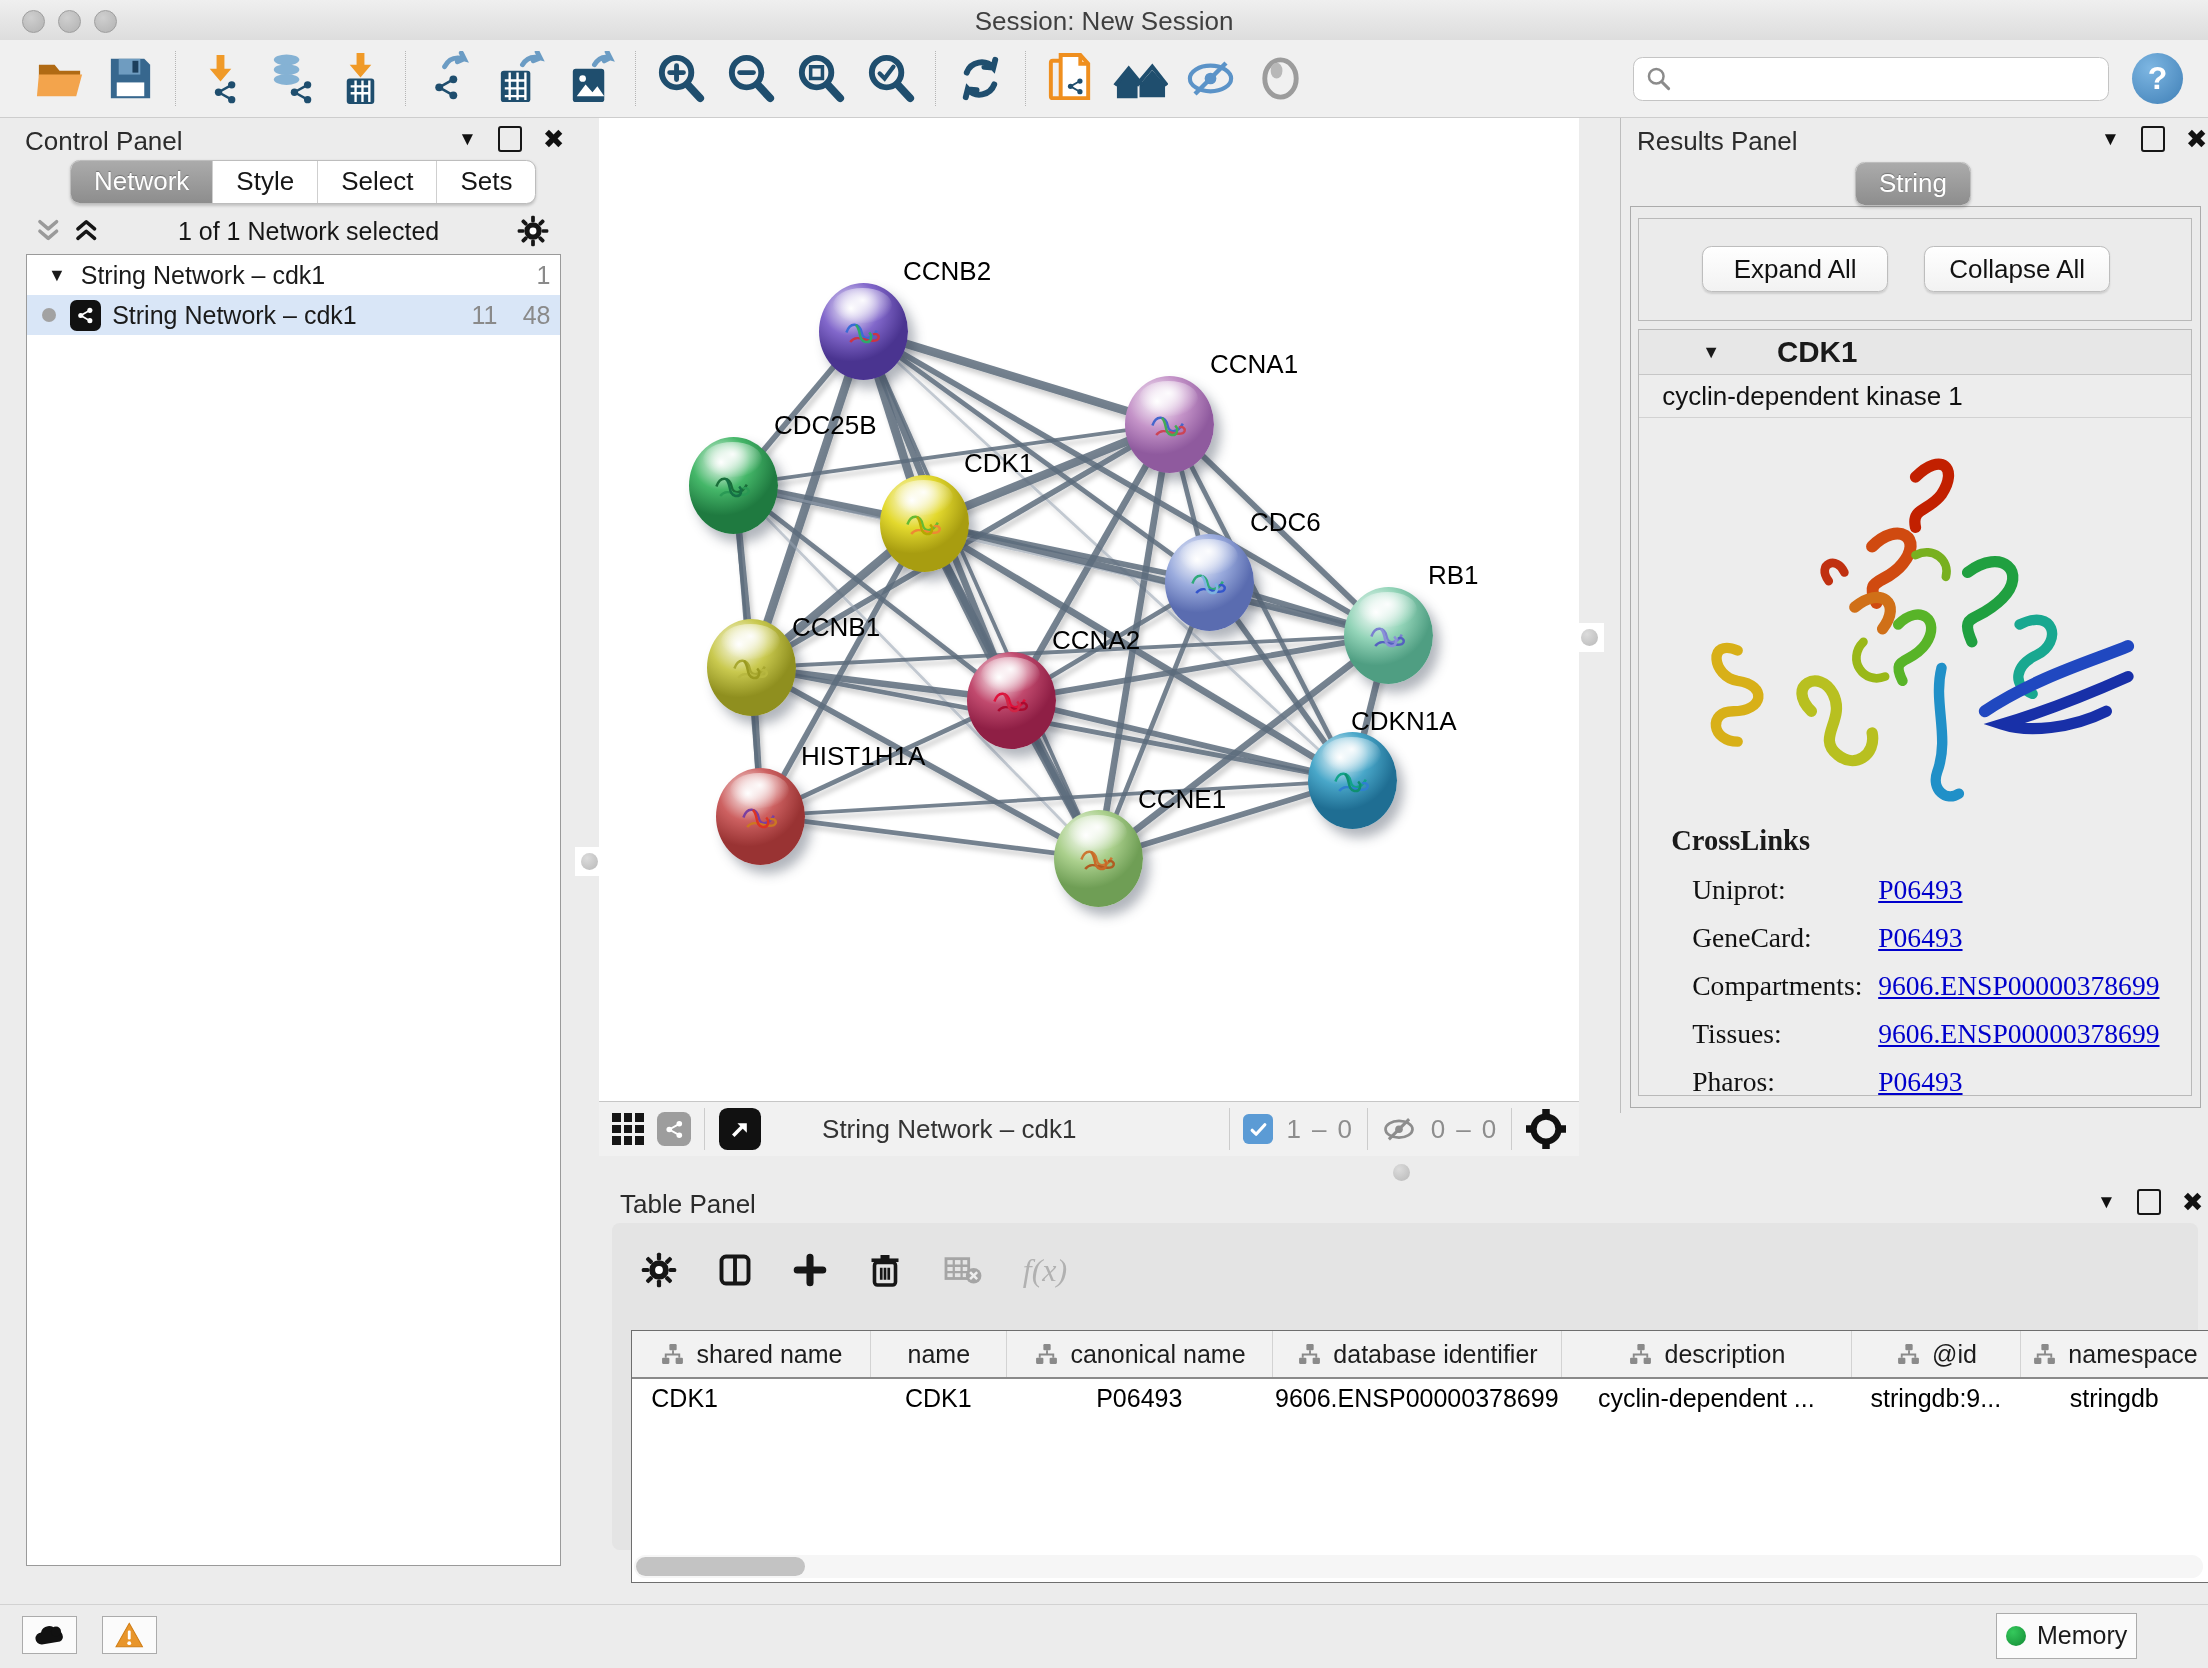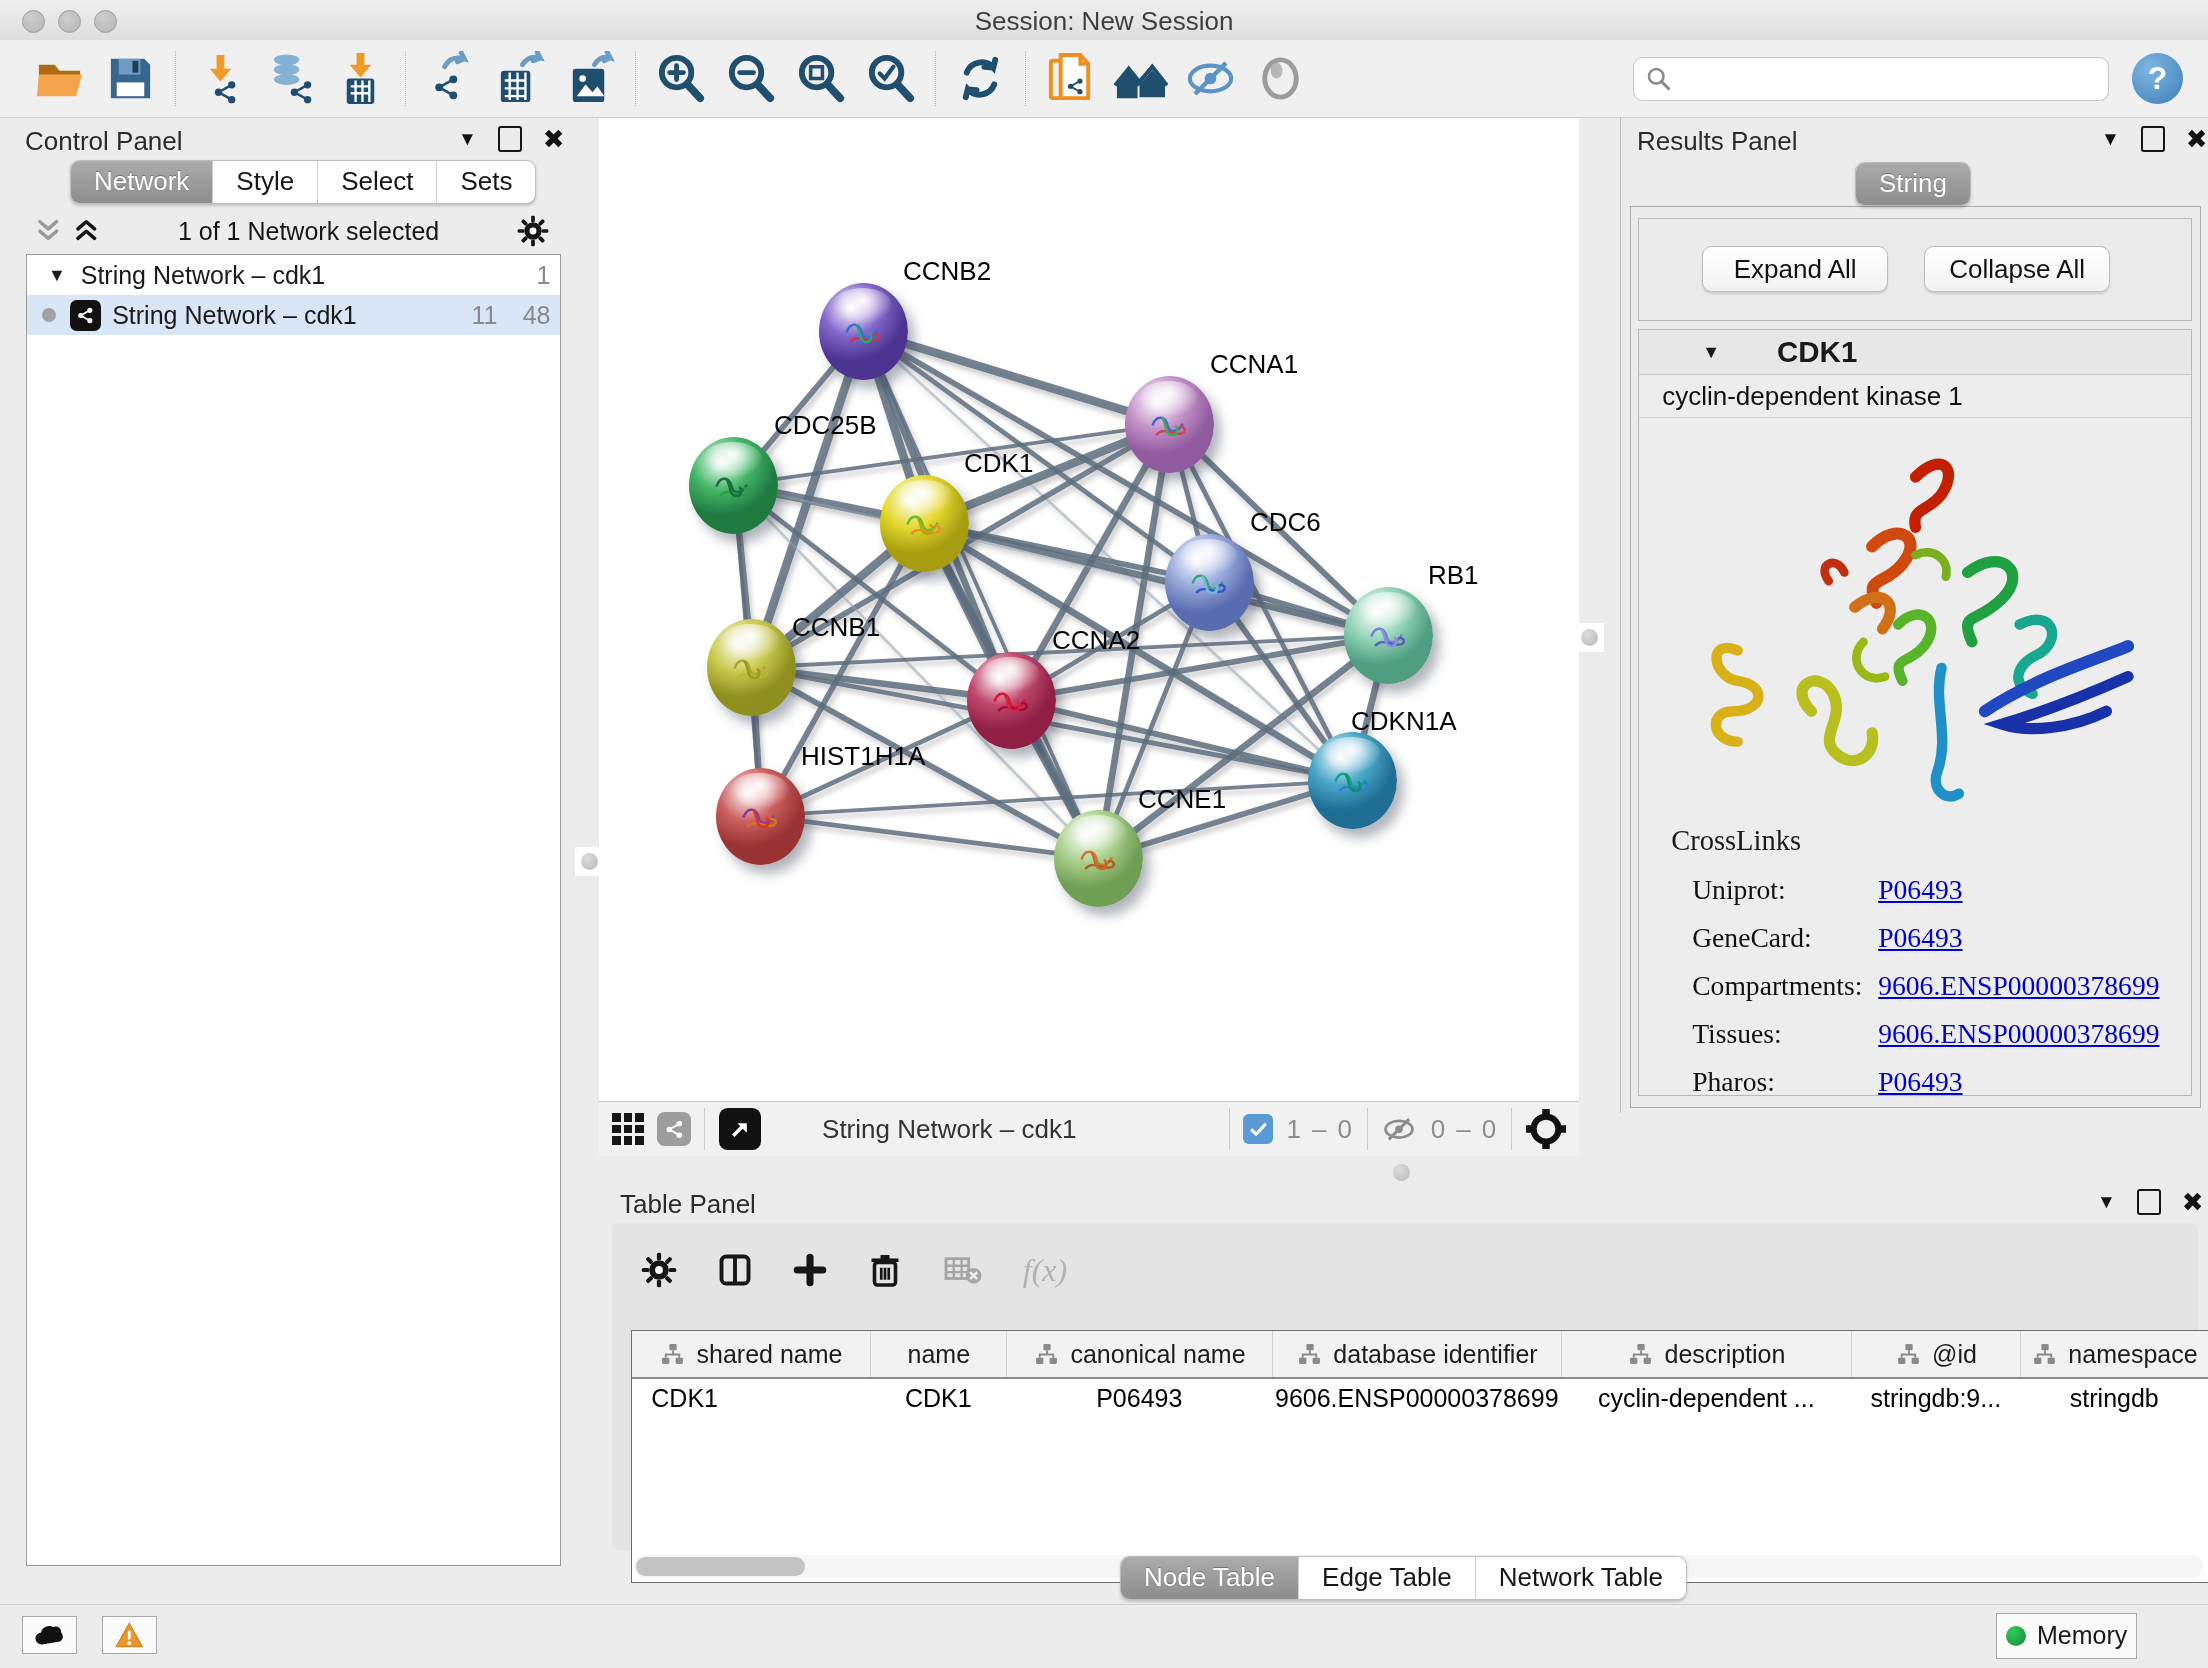--- a/index.html
+++ b/index.html
@@ -693,21 +693,21 @@
             <path d="M360,170 C400,140 430,170 400,200 C370,230 350,215 365,250" stroke="#20a040" stroke-width="13"></path>
             <path d="M420,230 C460,210 470,250 440,265 C415,277 410,300 435,310" stroke="#18a890" stroke-width="12"></path>
             <path d="M330,280 C320,320 340,360 325,400 C318,420 335,435 350,425" stroke="#2090c8" stroke-width="12"></path>
             <path d="M380,330 C440,290 510,270 545,255" stroke="#2048c0" stroke-width="14"></path>
             <path d="M545,290 C500,310 450,330 400,345 C430,355 480,350 520,330" stroke="#1830a8" stroke-width="13"></path>
             <path d="M240,250 C220,270 240,300 265,290" stroke="#9ab818" stroke-width="10"></path>
             <path d="M300,150 C320,140 340,155 335,175" stroke="#78b020" stroke-width="10"></path>
           </g>
         </svg>
         <div class="xlinks">
-          <div style="font-size:28.5px;font-weight:normal;padding-left:32px;margin-bottom:17px;">CrossLinks</div>
+          <div style="font-size:28.5px;font-weight:bold;padding-left:32px;margin-bottom:17px;">CrossLinks</div>
           <div class="xl-row">
             <span class="xl-label">Uniprot:</span>
             <a class="xl-link">P06493</a>
           </div>
           <div class="xl-row">
             <span class="xl-label">GeneCard:</span>
             <a class="xl-link">P06493</a>
           </div>
           <div class="xl-row">
             <span class="xl-label">Compartments:</span>
@@ -811,27 +811,20 @@
           <span class="td" style="width:289px;">9606.ENSP00000378699</span>
           <span class="td" style="width:290px;">cyclin-dependent ...</span>
           <span class="td" style="width:169px;">stringdb:9...</span>
           <span class="td" style="width:188px;">stringdb</span>
         </div>
         <div class="hscroll">
             <span class="hthumb"></span>
           </div>
       </div>
     </div>
-    <div class="tp-tabs">
-      <span class="seg">
-        <span class="s sel">Node Table</span>
-        <span class="s">Edge Table</span>
-        <span class="s">Network Table</span>
-      </span>
-    </div>
   </div>
 
   <div class="statusbar">
     <span class="sbtn" style="left:22px;top:11.4px;width:55px;height:38px;">
       <svg style="width:32px;height:23px;color:#111;" viewBox="0 0 34 24" width="32" height="23">
           <use href="#sym-cloud"></use>
         </svg>
     </span>
     <span class="sbtn" style="left:102px;top:11.4px;width:55px;height:38px;">
       <svg style="width:28.5px;height:27px;" viewBox="0 0 30 28" width="28.5" height="27">

